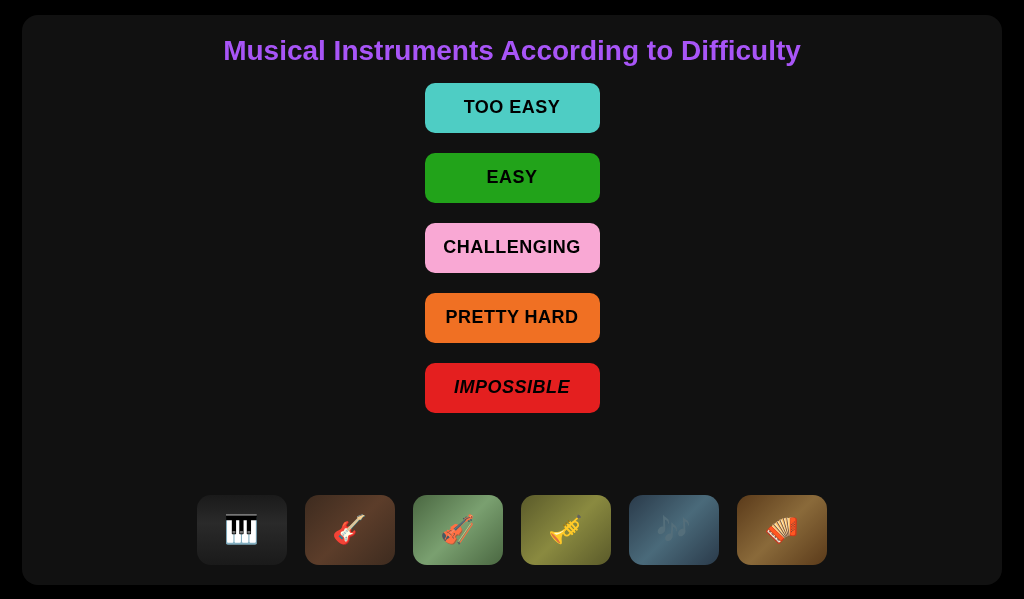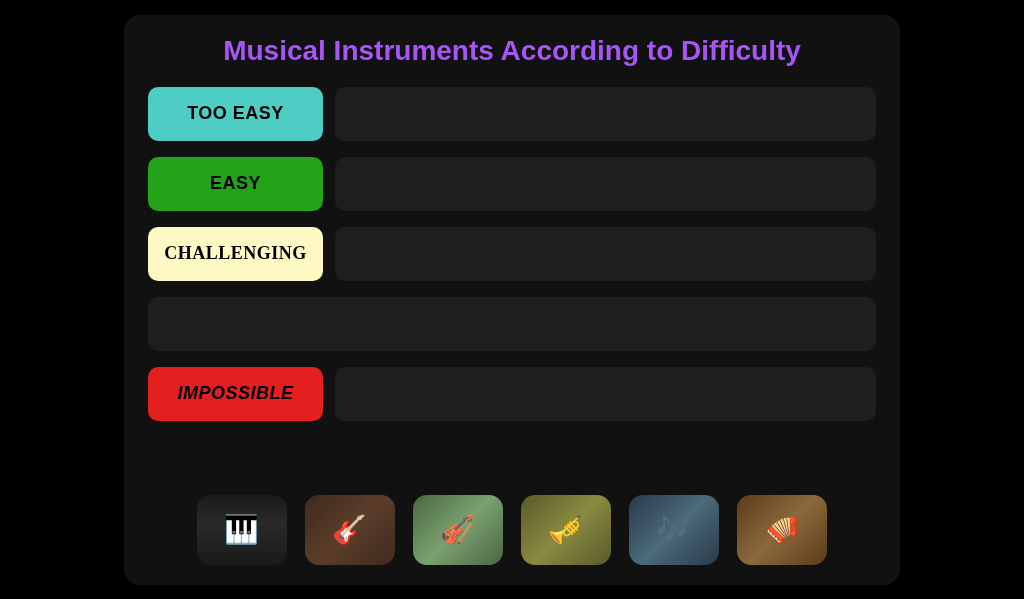--- a/index.html
+++ b/index.html
@@ -8,21 +8,21 @@
       width: 1024px;
       height: 599px;
       display: flex;
       align-items: center;
       justify-content: center;
       font-family: Arial, sans-serif;
     }
     .container {
       background: #111;
       border-radius: 16px;
-      width: 776px;
+      width: 980px;
       height: 570px;
       padding: 20px 24px 16px 24px;
       display: flex;
       flex-direction: column;
       gap: 0;
     }
     .title {
       text-align: center;
       color: #a855f7;
       font-size: 28px;
@@ -33,39 +33,40 @@
       display: flex;
       flex-direction: column;
       gap: 8px;
       flex: 1;
     }
     .row {
       display: flex;
       align-items: center;
       gap: 12px;
       height: 62px;
+      flex-direction: column;
     }
     .label-btn {
       width: 175px;
       min-width: 175px;
       height: 54px;
       border-radius: 10px;
       border: none;
       cursor: pointer;
       font-size: 18px;
       font-weight: bold;
       color: #000;
       display: flex;
       align-items: center;
       justify-content: center;
       letter-spacing: 0.5px;
     }
     .label-btn.too-easy { background: #4ecdc4; color: #000; }
     .label-btn.easy { background: #22a31a; color: #000; text-align: right; }
-    .label-btn.challenging { background: #fef9c3; color: #000; font-family: Liberation Serif, serif; }
+    .label-btn.challenging { background: #f9a8d4; color: #000; }
     .label-btn.pretty-hard { background: #f07023; color: #000; }
     .label-btn.impossible { background: #e41f1f; color: #000; font-style: italic; }
     .drop-zone {
       flex: 1;
       background: #1e1e1e;
       border-radius: 10px;
       height: 54px;
     }
     .thumbnails-row {
       display: flex;
@@ -137,20 +138,21 @@
       <button class="label-btn easy">EASY</button>
       <div class="drop-zone"></div>
     </div>
 
     <div class="row">
       <button class="label-btn challenging">CHALLENGING</button>
       <div class="drop-zone"></div>
     </div>
 
     <div class="row">
+      <button class="label-btn pretty-hard">PRETTY HARD</button>
       <div class="drop-zone"></div>
     </div>
 
     <div class="row">
       <button class="label-btn impossible">IMPOSSIBLE</button>
       <div class="drop-zone"></div>
     </div>
 
   </div>
 

